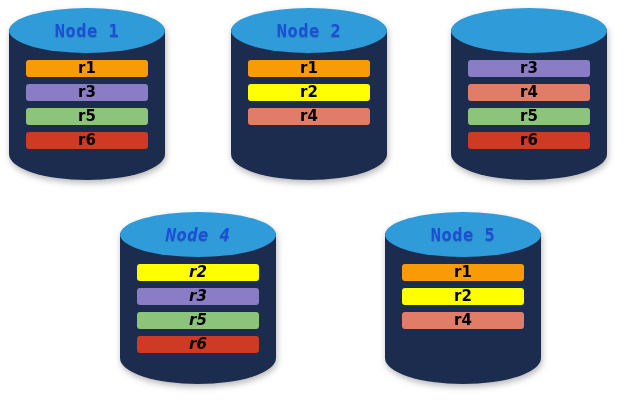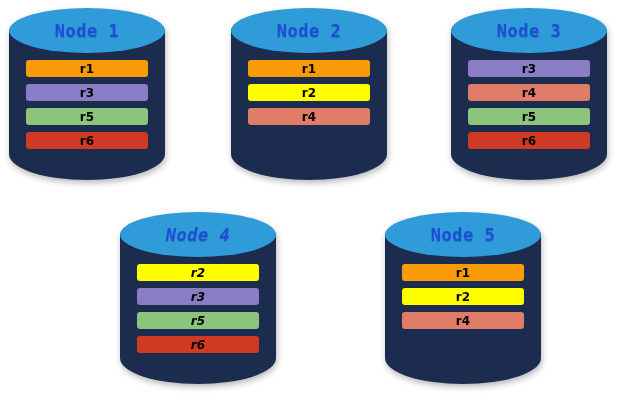--- a/index.html
+++ b/index.html
@@ -90,21 +90,21 @@
 
   .replica-bar {
     width: 122px;
     height: 17px;
     border-radius: 3px;
     display: flex;
     align-items: center;
     justify-content: center;
     color: #000000;
     font-family: "DejaVu Sans", sans-serif;
-    font-size: 12px;
+    font-size: 15px;
     font-weight: bold;
     line-height: 1;
     box-sizing: border-box;
   }
 </style>
 </head>
 <body>
 
 <div id="diagram">
     <div class="node" style="left: 9px; top: 8px;">
@@ -129,21 +129,20 @@
           <div class="replica-bar" style="background: rgb(249, 155, 6);">r1</div>
           <div class="replica-bar" style="background: rgb(255, 255, 0);">r2</div>
           <div class="replica-bar" style="background: rgb(224, 124, 104);">r4</div>
         </div>
       </div>
     </div>
     <div class="node" style="left: 451px; top: 8px;">
       <div class="cylinder">
         <div class="cyl-body"></div>
         <div class="cyl-top"></div>
-        <div class="node-title">Node 3</div>
         <div class="replica-list">
           <div class="replica-bar" style="background: rgb(138, 125, 198);">r3</div>
           <div class="replica-bar" style="background: rgb(224, 124, 104);">r4</div>
           <div class="replica-bar" style="background: rgb(140, 196, 124);">r5</div>
           <div class="replica-bar" style="background: rgb(206, 58, 35);">r6</div>
         </div>
       </div>
     </div>
     <div class="node" style="left: 120px; top: 212px; font-style: italic;">
       <div class="cylinder">

